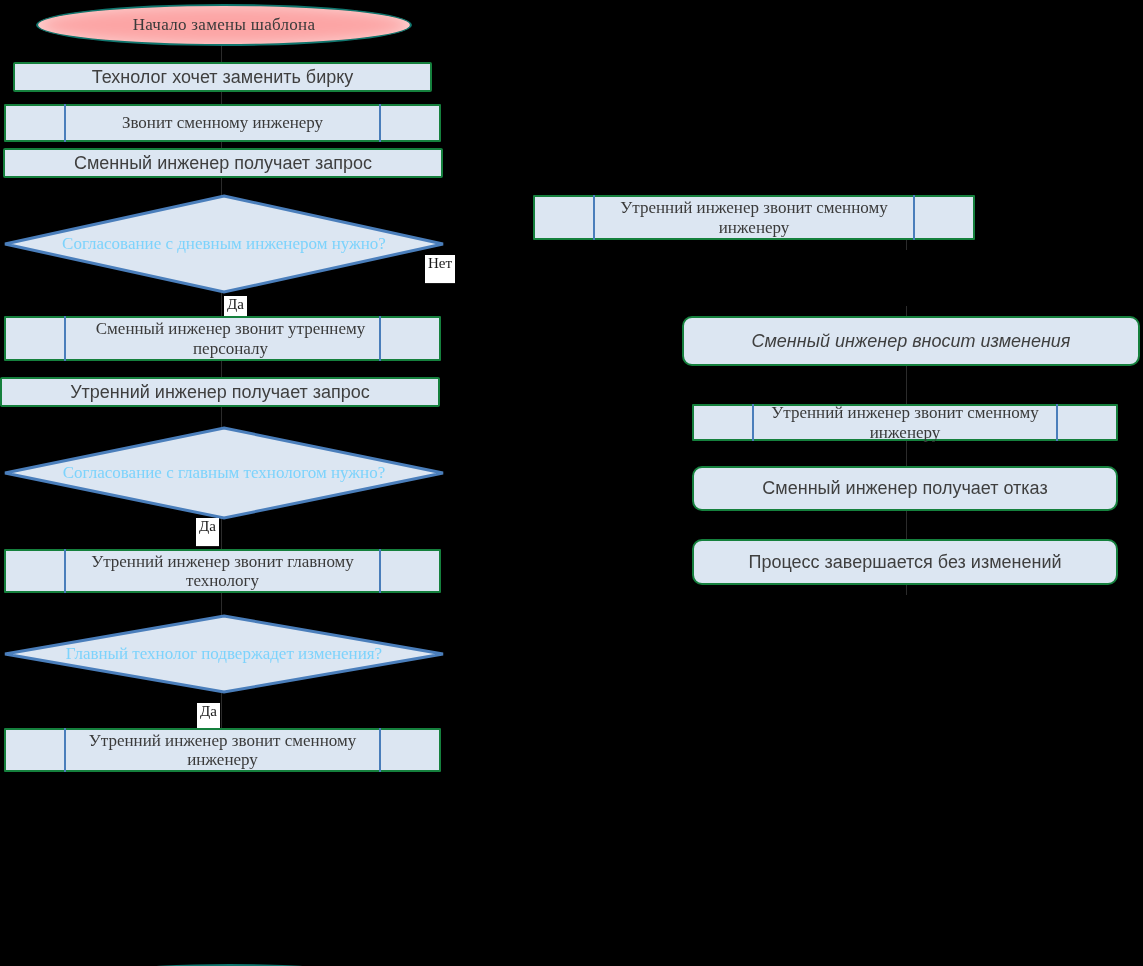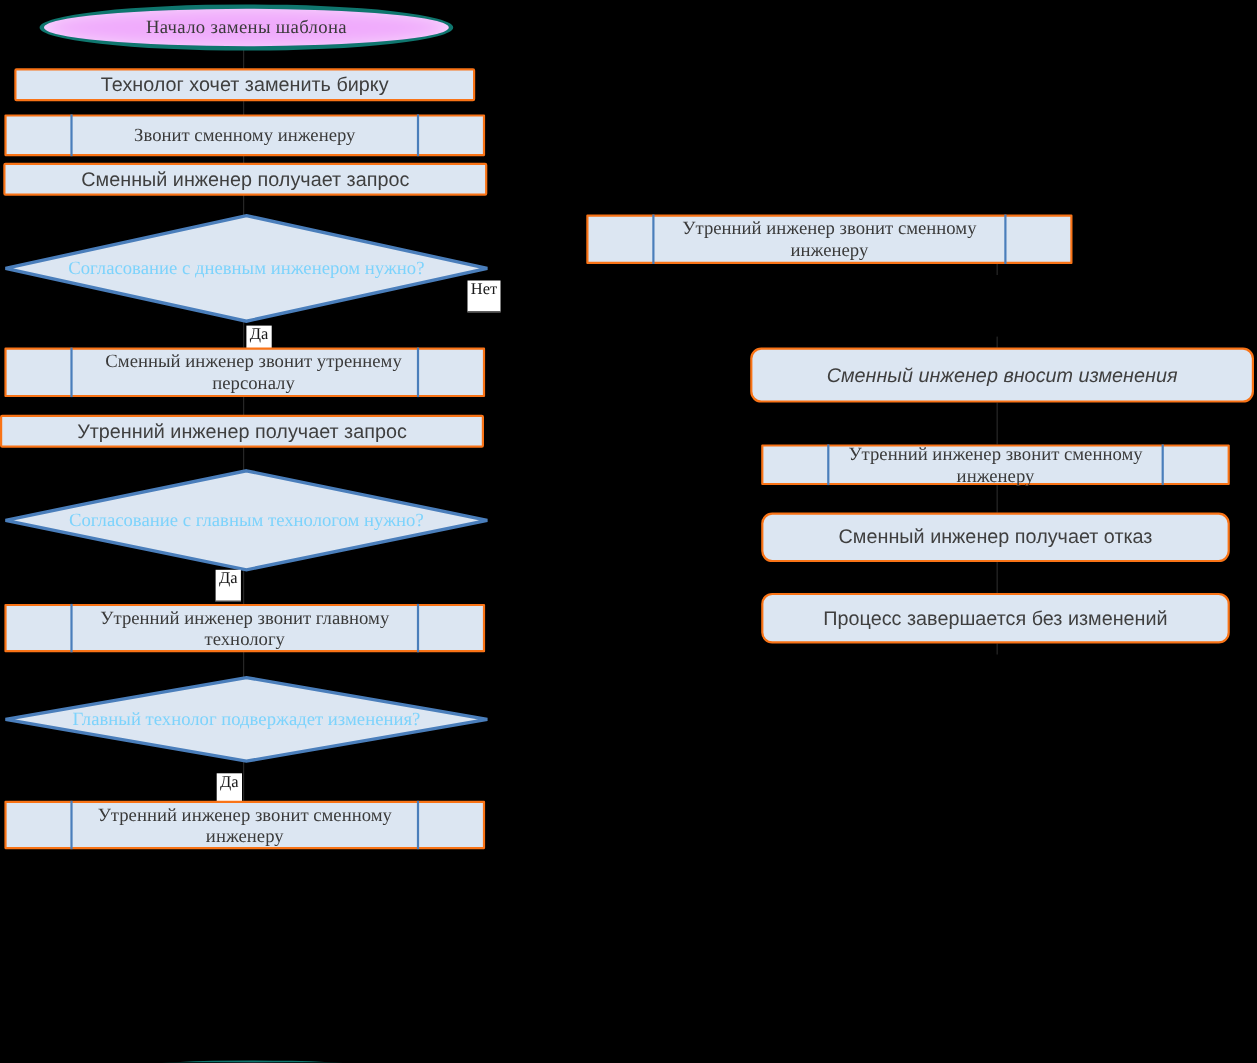--- a/index.html
+++ b/index.html
@@ -15,34 +15,34 @@
     background: #000000;
     overflow: hidden;
     font-family: "Liberation Serif", "DejaVu Serif", serif;
   }
 
   
   .shape {
     position: absolute;
     box-sizing: border-box;
     background: #dce6f2;
-    border: 2px solid #f97316;
+    border: 2px solid #15803d;
     color: #3a3a3a;
     display: flex;
     align-items: center;
     justify-content: center;
     text-align: center;
     line-height: 1.12;
   }
 
   
   .terminator {
     border-radius: 50%;
-    border: 4px solid #0f766e;
-    background: #f0abfc;
+    border: 2px solid #0f766e;
+    background: #fca5a5;
     font-family: "Liberation Serif", "DejaVu Serif", serif;
     font-size: 17px;
     letter-spacing: .3px;
     box-shadow: inset 0 0 14px rgba(255,255,255,.55);
   }
 
   
   .process {
     border-radius: 2px;
     font-family: "Liberation Sans", "DejaVu Sans", sans-serif;

